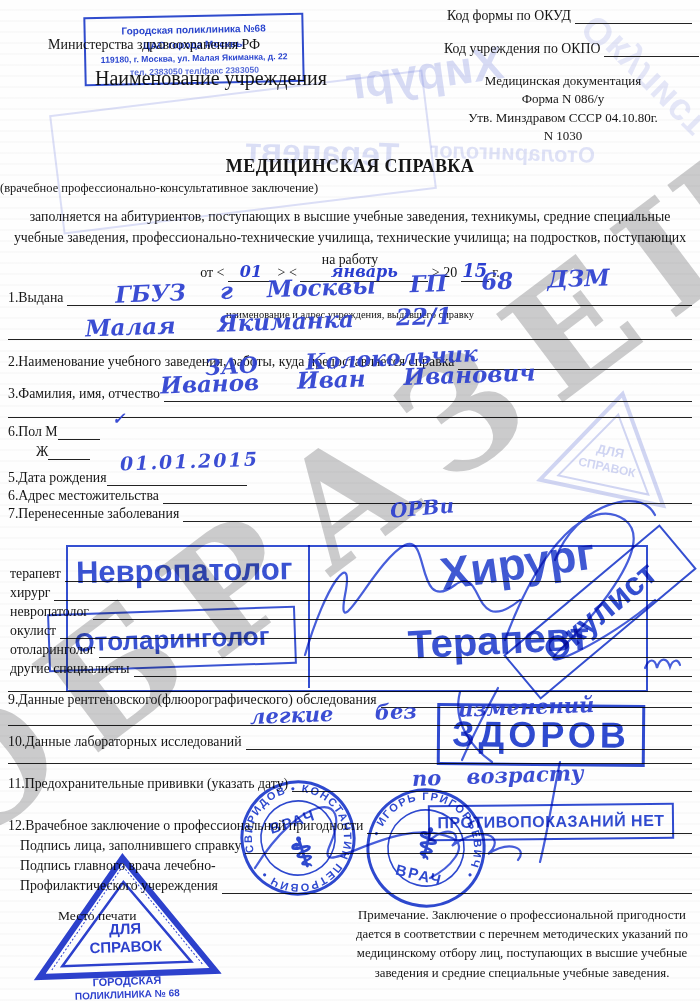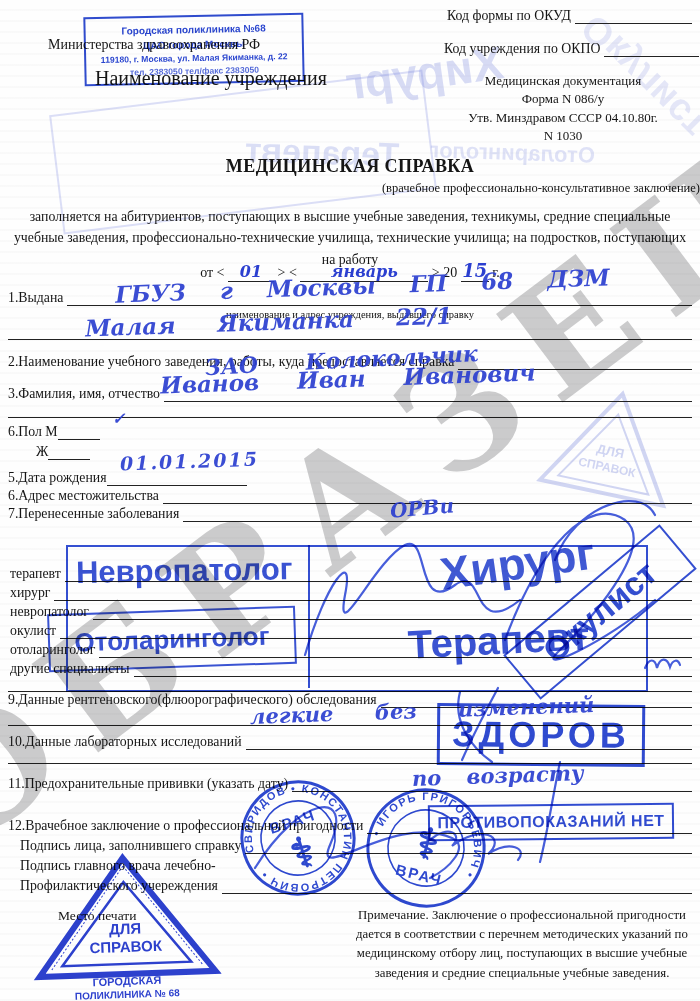--- a/index.html
+++ b/index.html
@@ -76,21 +76,21 @@
   </div>
 
   <div class="abs" style="left:432px;top:72px;width:262px;font-size:13px;text-align:center;line-height:1.42;z-index:2;">
     <div>Медицинская документация</div>
     <div>Форма N 086/у</div>
     <div>Утв. Минздравом СССР 04.10.80г.</div>
     <div>N 1030</div>
   </div>
 
   <div class="abs" style="left:0;top:156px;width:700px;text-align:center;font-size:18px;font-weight:bold;letter-spacing:.4px;z-index:2;">МЕДИЦИНСКАЯ СПРАВКА</div>
-  <div class="abs" style="left:0;top:181px;width:700px;text-align:right;font-size:12.5px;z-index:2;">(врачебное профессионально-консультативное заключение)</div>
+  <div class="abs" style="left:0;top:181px;width:700px;text-align:left;font-size:12.5px;z-index:2;">(врачебное профессионально-консультативное заключение)</div>
   <div class="abs" style="left:8px;top:206px;width:684px;text-align:center;font-size:13.8px;line-height:1.55;z-index:2;">заполняется на абитуриентов, поступающих в высшие учебные заведения, техникумы, средние специальные учебные заведения, профессионально-технические училища, технические училища; на подростков, поступающих на работу</div>
 
   <div class="abs" style="left:0;top:260px;width:700px;text-align:center;font-size:14px;z-index:2;">
     <span>от &lt;</span>
     <span class="ul hw-inline" style="width:46px;font-size:16px;">01</span>
     <span>&gt; &lt;</span>
     <span class="ul hw-inline" style="width:128px;font-size:16px;">январь</span>
     <span>&gt; 20</span>
     <span class="ul hw-inline" style="width:28px;font-size:18px;">15</span>
     <span>г.</span>

